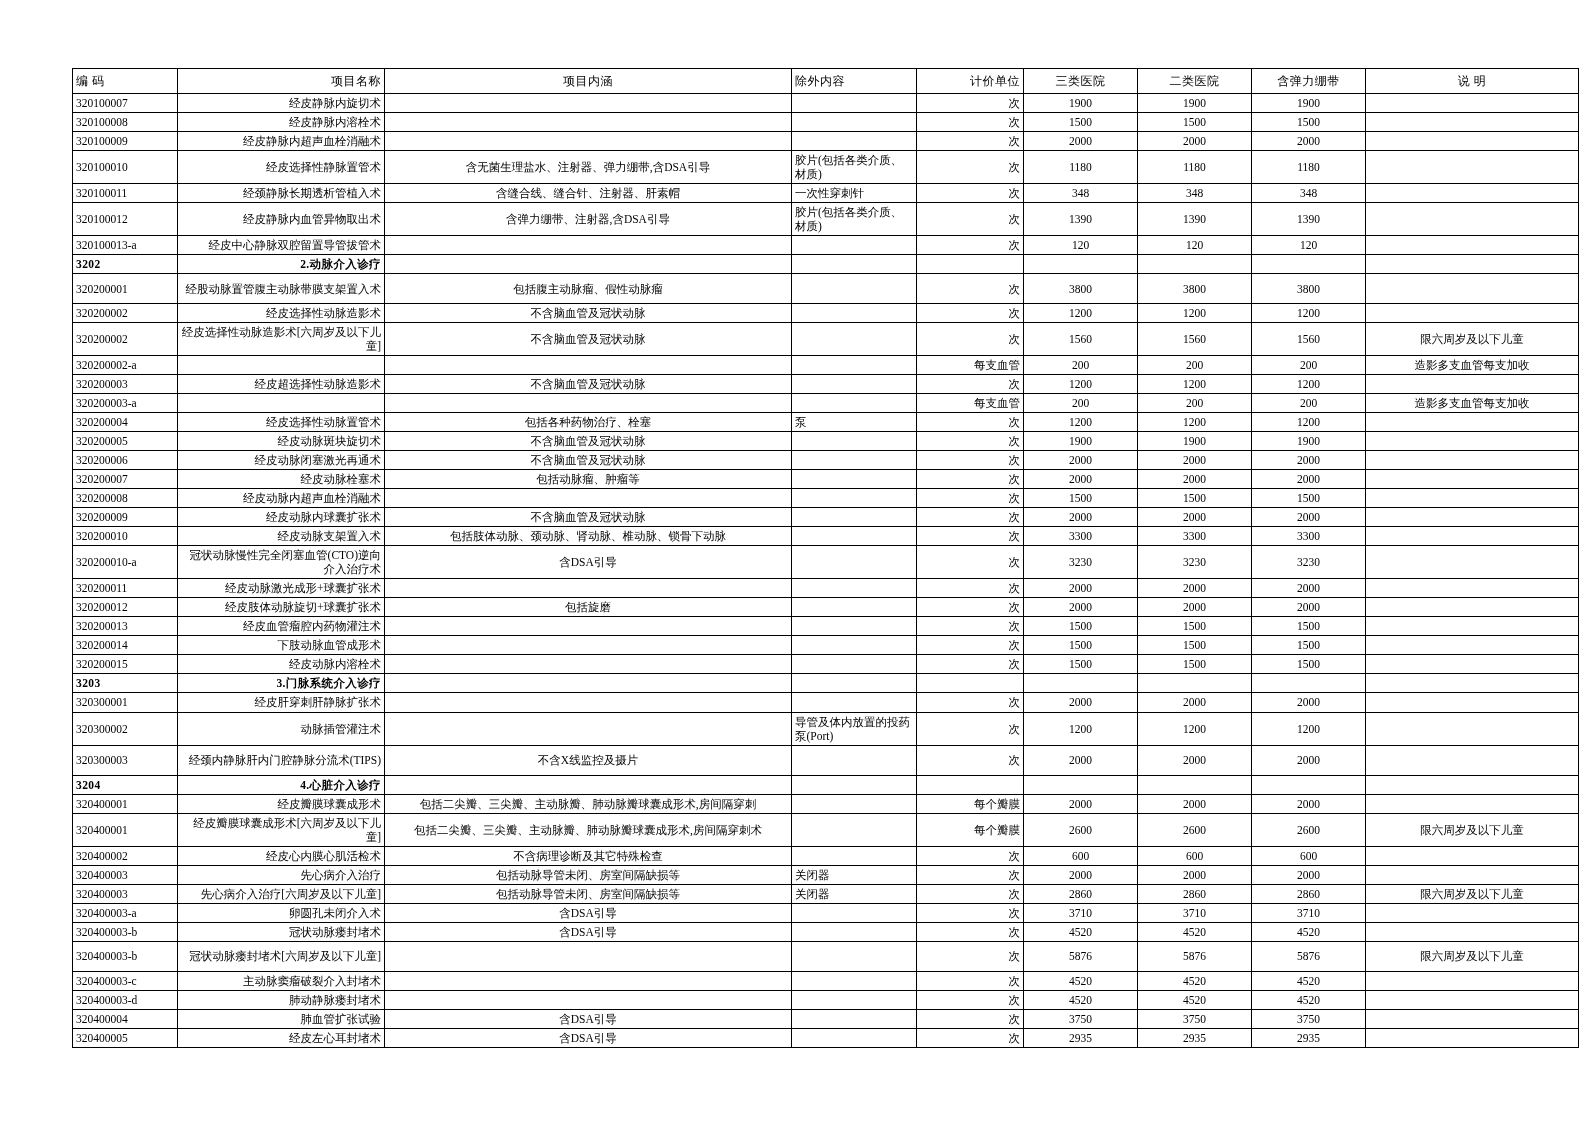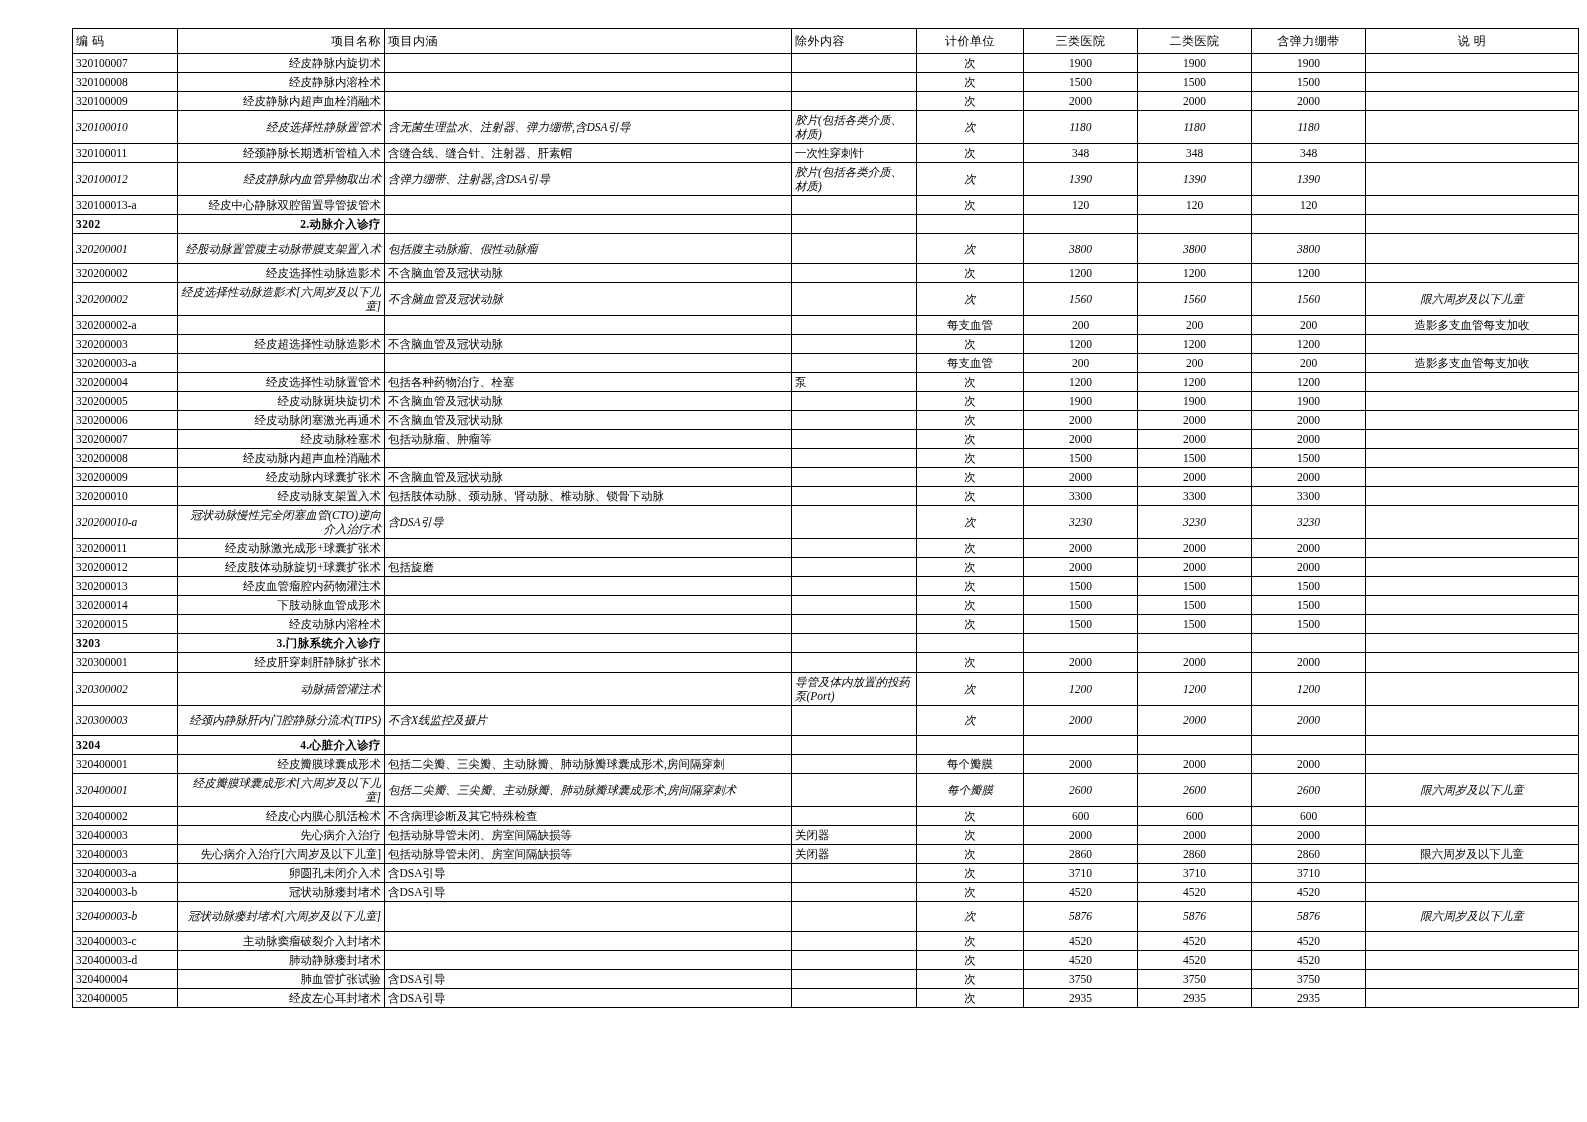--- a/index.html
+++ b/index.html
@@ -11,21 +11,21 @@
     width: 1587px;
     height: 1122px;
     font-family: "Liberation Serif", "DejaVu Serif", serif;
     color: #000000;
   }
   #page {
     position: relative;
     width: 1587px;
     height: 1122px;
     box-sizing: border-box;
-    padding: 28px 72px 0 72px;
+    padding: 68px 72px 0 72px;
   }
   table.pricelist {
     border-collapse: collapse;
     width: 1443px;
     table-layout: fixed;
     font-size: 11.5px;
     line-height: 1.22;
   }
   table.pricelist td, table.pricelist th {
     border: 1px solid #000000;
@@ -35,29 +35,29 @@
     overflow: hidden;
   }
   thead td {
     text-align: center;
     font-size: 12px;
     height: 20px;
     letter-spacing: 0.5px;
   }
   .c-code    { width: 98px;  text-align: left;   padding-left: 5px; }
   .c-name    { width: 200px; text-align: right;   padding-left: 5px; }
-  .c-content { width: 400px; text-align: left;   padding-left: 5px; border-radius: 11px; }
+  .c-content { width: 400px; text-align: center;   padding-left: 5px; border-radius: 11px; }
   .c-exclude { width: 118px; text-align: left;   padding-left: 5px; }
-  .c-unit    { width: 100px; text-align: center; }
+  .c-unit    { width: 100px; text-align: right; }
   .c-p3      { width: 107px; text-align: center; }
   .c-p2      { width: 107px; text-align: center; }
   .c-p1      { width: 107px; text-align: center; }
   .c-note    { width: 206px; text-align: center;   padding-left: 5px; }
   tbody tr { height: 17px; }
-  tbody tr.tall { height: 30px; font-style: italic; }
+  tbody tr.tall { height: 30px; }
   tbody tr.section td { font-weight: bold; letter-spacing: 0.4px; }
   td.code-b { font-weight: bold; }
 </style>
 </head>
 <body>
 
 <div id="page">
   <table class="pricelist">
     <thead>
       <tr>

